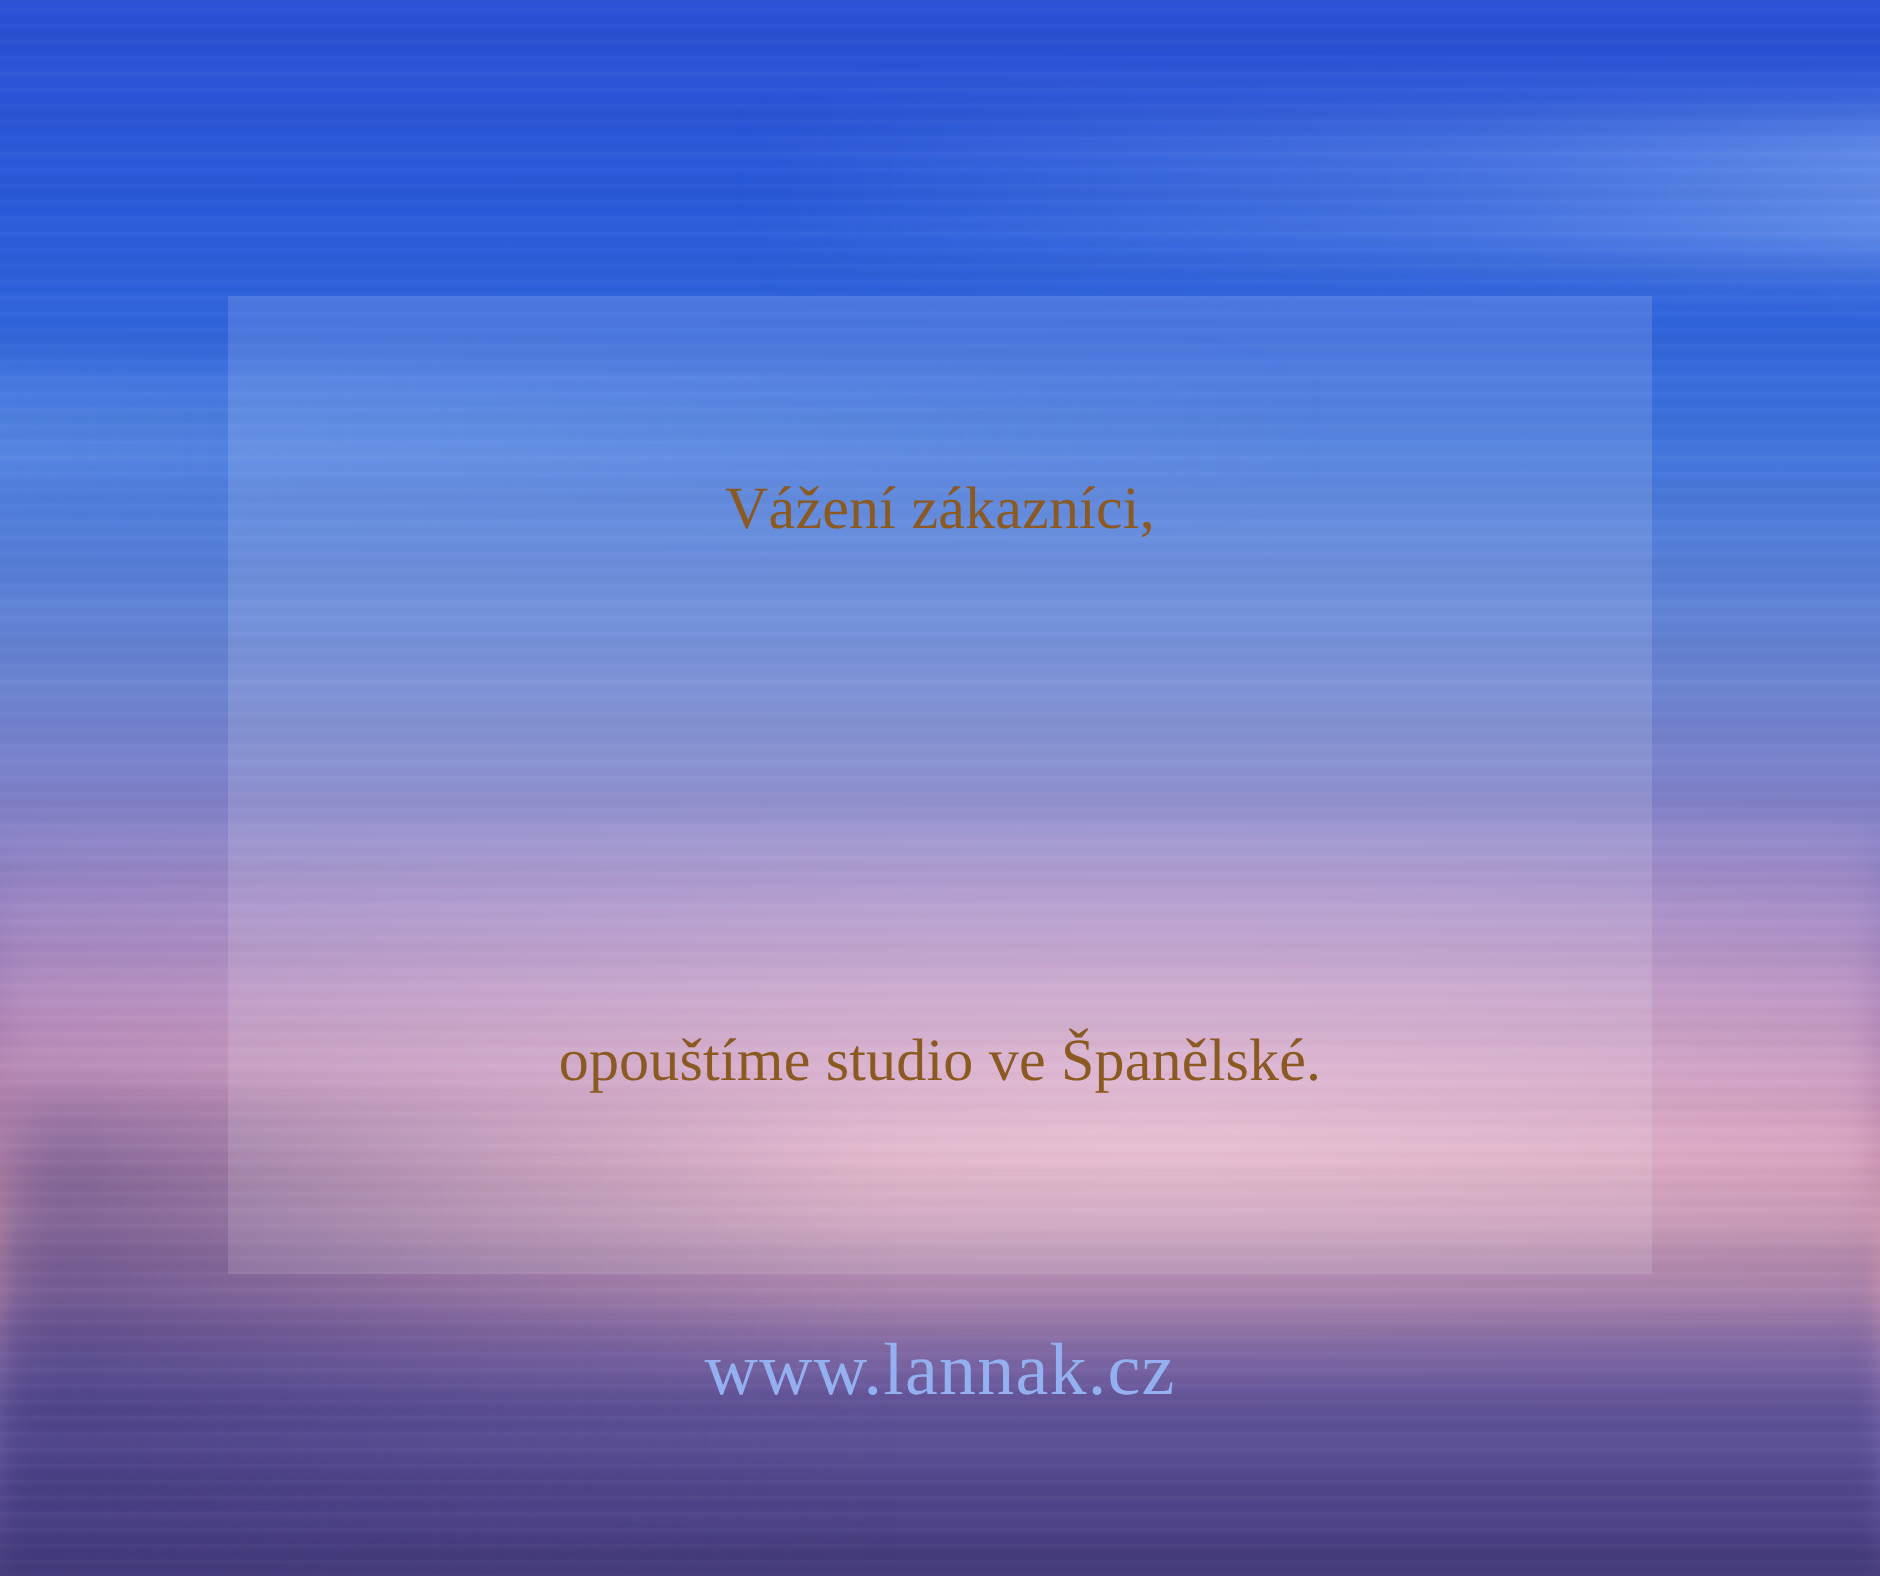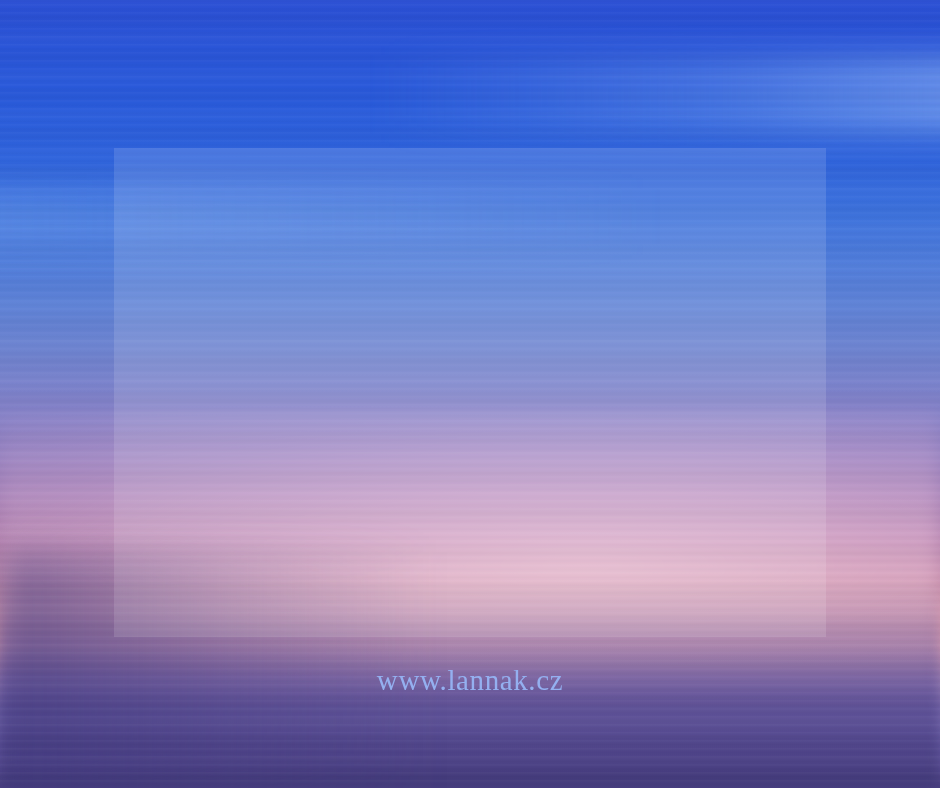--- a/index.html
+++ b/index.html
@@ -185,44 +185,46 @@
   }
 
   
   .website {
     position: absolute;
     left: 0;
     right: 0;
     top: 664px;
     text-align: center;
     color: #94b0f0;
-    font-size: 29px;
+    font-size: 37px;
     letter-spacing: 0.6px;
   }
 </style>
 </head>
 <body>
 
 <div id="canvas">
 
   <div class="sky-base"></div>
   <div class="sky-glow"></div>
   <div class="sky-streak-top"></div>
   <div class="sky-streak-mid"></div>
   <div class="sky-ground"></div>
   <div class="sky-ground-left"></div>
   <div class="sky-lines"></div>
   <div class="sky-lines-wide"></div>
 
   <div class="panel"></div>
 
   <div class="message">
+    <span class="msg-line">Vážení zákazníci,</span>
 
     <span class="msg-spacer"></span>
 
+    <span class="msg-line">opouštíme studio ve Španělské.</span>
 
 
     <span class="msg-line"></span>
 
     
 
     
 
     
   </div>

